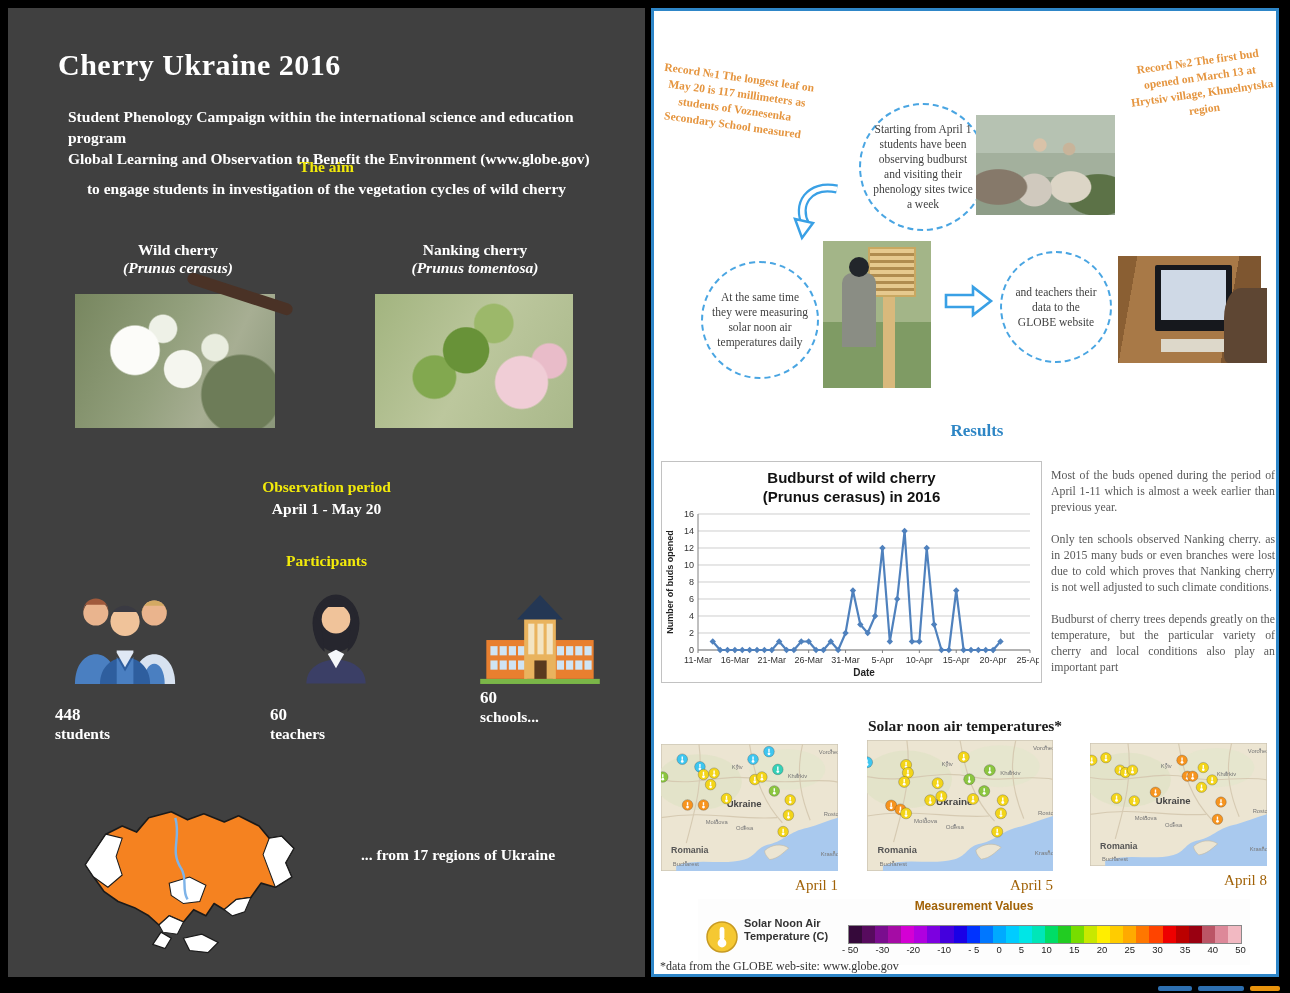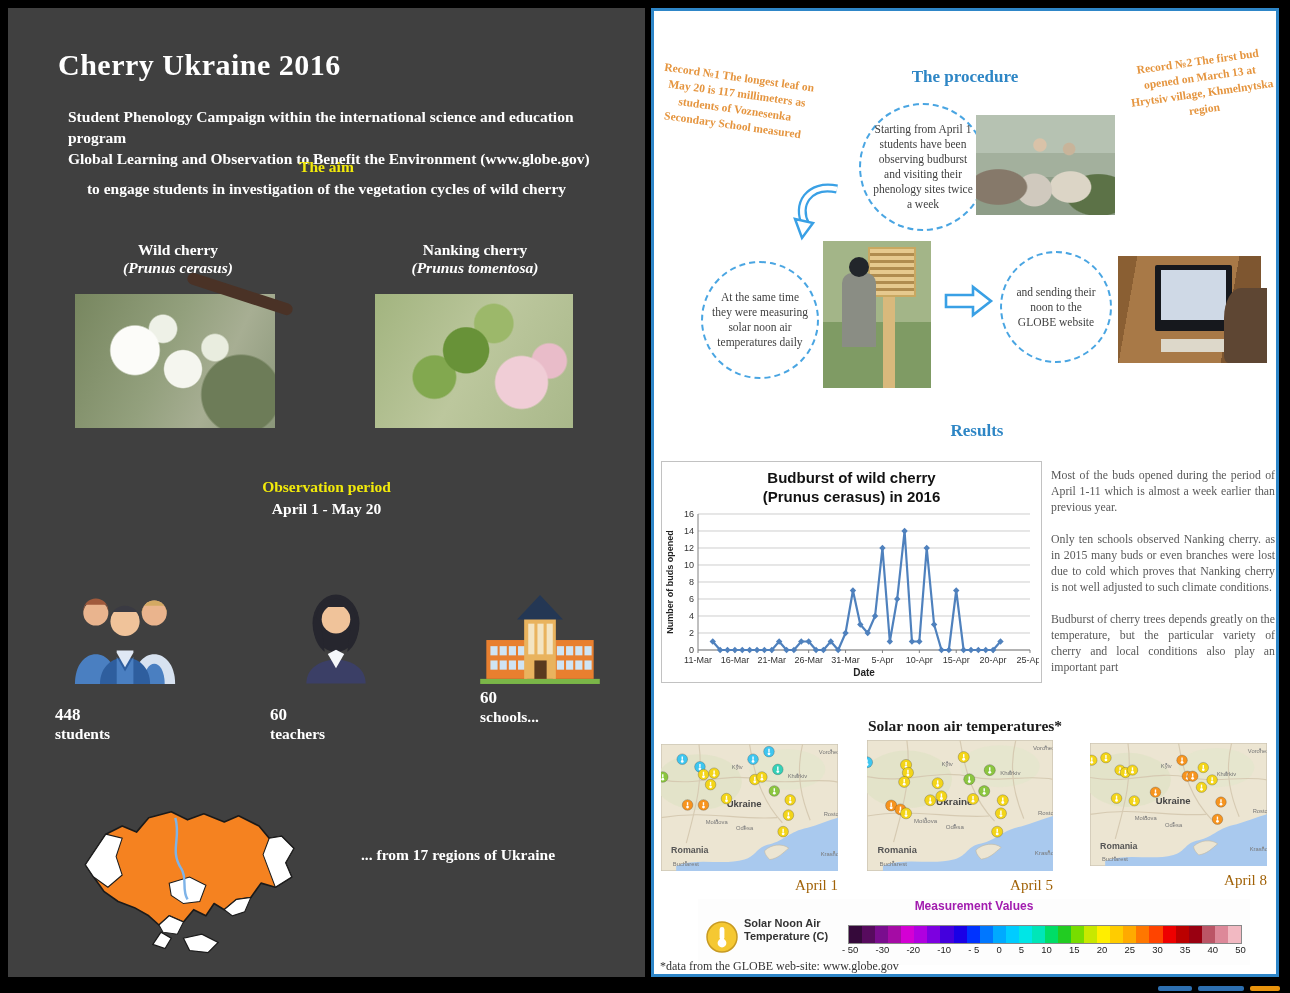--- a/index.html
+++ b/index.html
@@ -72,21 +72,21 @@
   .pc-kbd{position:absolute;left:30%;top:78%;width:48%;height:12%;background:#ddd8ca;}
   .pc-person{position:absolute;right:-4%;top:30%;width:30%;height:70%;background:#5e4633;border-radius:40% 0 0 10%;}
   .chart-box{left:7px;top:450px;width:381px;height:222px;border:1px solid #c2c2c2;background:#fff;box-sizing:border-box;}
   .chart-title{margin-top:6px;text-align:center;font-family:"Liberation Sans",sans-serif;
       font-weight:bold;font-size:15px;color:#111;line-height:19px;}
   .results-col{left:397px;top:456px;width:224px;color:#595959;font-size:11.8px;line-height:16px;}
   .results-col p{margin:0 0 16px 0;text-align:justify;}
   .solar-h{top:706px;color:#1a1a1a;font-weight:bold;font-size:15.5px;width:100%;}
   .map-caption{color:#a16207;font-size:15px;text-align:right;}
   .legend-box{left:44px;top:888px;width:552px;height:66px;background:#fdfdfd;}
-  .legend-title{text-align:center;font-family:"Liberation Sans",sans-serif;font-weight:bold;font-size:12px;color:#a21caf;}
+  .legend-title{text-align:center;font-family:"Liberation Sans",sans-serif;font-weight:bold;font-size:12px;color:#a16207;}
   .legend-label{position:absolute;left:46px;top:18px;width:100px;font-family:"Liberation Sans",sans-serif;
       font-weight:bold;font-size:11px;line-height:13px;color:#333;}
   .scale-bar{position:absolute;left:150px;top:26px;width:392px;height:17px;display:flex;border:1px solid #888;}
   .scale-bar span{flex:1;}
   .scale-ticks{position:absolute;left:144px;top:45px;width:404px;display:flex;justify-content:space-between;
       font-family:"Liberation Sans",sans-serif;font-size:9.5px;color:#222;}
   .footnote{left:6px;top:948px;font-size:12px;color:#333;}
   .wm{position:absolute;right:10px;bottom:2px;height:10px;display:flex;gap:6px;align-items:flex-end;}
   .wm i{display:block;height:5px;border-radius:2px;}
   svg text{font-family:"Liberation Sans",sans-serif;}
@@ -111,20 +111,21 @@
     </div>
     <div class="abs sp-col" style="left:337px;top:233px;">
       <div>Nanking cherry</div>
       <div class="sp-latin">(Prunus tomentosa)</div>
     </div>
     <div class="photo photo-wild"></div>
     <div class="photo photo-nanking"></div>
 
     <div class="abs ctr yellow-h" style="top:470px;">Observation period</div>
     <div class="abs ctr white-t" style="top:492px;">April 1 - May 20</div>
+    <div class="abs ctr yellow-h" style="top:544px;">Participants</div>
 
     <svg class="abs" style="left:58px;top:580px;" width="116" height="96" viewBox="0 0 110 92">
       <circle cx="28" cy="24" r="12" fill="#e9b48e"></circle>
       <path d="M16,22 a12,12 0 0 1 24,0 l-2,-6 -20,0 z" fill="#a05a3c"></path>
       <path d="M8,92 C8,54 48,54 48,92 Z" fill="#4a7fc1"></path>
       <circle cx="84" cy="24" r="12" fill="#eab48d"></circle>
       <path d="M72,24 a12,12 0 0 1 24,0 l-2,-7 -20,0 z" fill="#d3a963"></path>
       <path d="M64,92 C64,54 104,54 104,92 Z" fill="#d7e2f0"></path>
       <path d="M74,92 C74,66 94,66 94,92 Z" fill="#4a7fc1"></path>
       <circle cx="56" cy="32" r="14" fill="#f0c39a"></circle>
@@ -196,21 +197,20 @@
       <path d="M94,133 L104,124 L118,130 L112,142 L98,140 Z" fill="#fff" stroke="#1a1a1a" stroke-width="1"></path>
       <path d="M158,118 L170,108 L184,106 L178,120 L166,124 Z" fill="#fff" stroke="#1a1a1a" stroke-width="1"></path>
       <path d="M208,96 L224,86 L218,72 L226,58 L214,46 L202,48 L196,64 L202,80 Z" fill="#fff" stroke="#1a1a1a" stroke-width="1"></path>
       <path d="M96,140 L106,146 L100,156 L88,152 Z M118,146 L136,142 L152,150 L142,160 L124,158 Z" fill="#fff" stroke="#1a1a1a" stroke-width="1.2"></path>
       <path d="M110,28 C116,48 104,60 116,78 C122,88 116,98 122,108" fill="none" stroke="#7eb3e8" stroke-width="2.4"></path>
     </svg>
     <div class="abs lp-regions">... from 17 regions of Ukraine</div>
   </div>
 
   <div id="right-panel" class="panel">
-    <div class="abs ctr blue-h" style="top:56px;">The procedure</div>
 
     <div class="abs record" id="record1">Record №1 The longest leaf on May 20 is 117 millimeters as students of Voznesenka Secondary School measured</div>
     <div class="abs record" id="record2">Record №2 The first bud opened on March 13 at Hrytsiv village, Khmelnytska region</div>
 
     <div class="abs dash-circle" id="circle1">Starting from April 1 students have been observing budburst and visiting their phenology sites twice a week</div>
     <div class="photo photo-kids"></div>
 
     <svg class="abs" style="left:137px;top:170px;" width="52" height="62" viewBox="0 0 52 62">
       <path d="M46,8 C18,2 4,24 15,44" fill="none" stroke="#39a0e5" stroke-width="9"></path>
       <path d="M46,8 C18,2 4,24 15,44" fill="none" stroke="#fff" stroke-width="4.5"></path>
@@ -221,21 +221,21 @@
     <div class="photo photo-station">
       <div class="ws-post"></div>
       <div class="ws-box"></div>
       <div class="ws-person"></div>
     </div>
 
     <svg class="abs" style="left:290px;top:272px;" width="50" height="36" viewBox="0 0 50 36">
       <polygon points="2,12 29,12 29,4 47,18 29,32 29,24 2,24" fill="#fff" stroke="#39a0e5" stroke-width="2.6"></polygon>
     </svg>
 
-    <div class="abs dash-circle" id="circle3">and sending their noon to the GLOBE website</div>
+    <div class="abs dash-circle" id="circle3">and teachers their data to the GLOBE website</div>
     <div class="photo photo-computer">
       <div class="pc-monitor">
           <div class="pc-screen"></div>
         </div>
       <div class="pc-kbd"></div>
       <div class="pc-person"></div>
     </div>
 
     <div class="abs ctr blue-h" style="top:410px;margin-left:12px;">Results</div>
 

